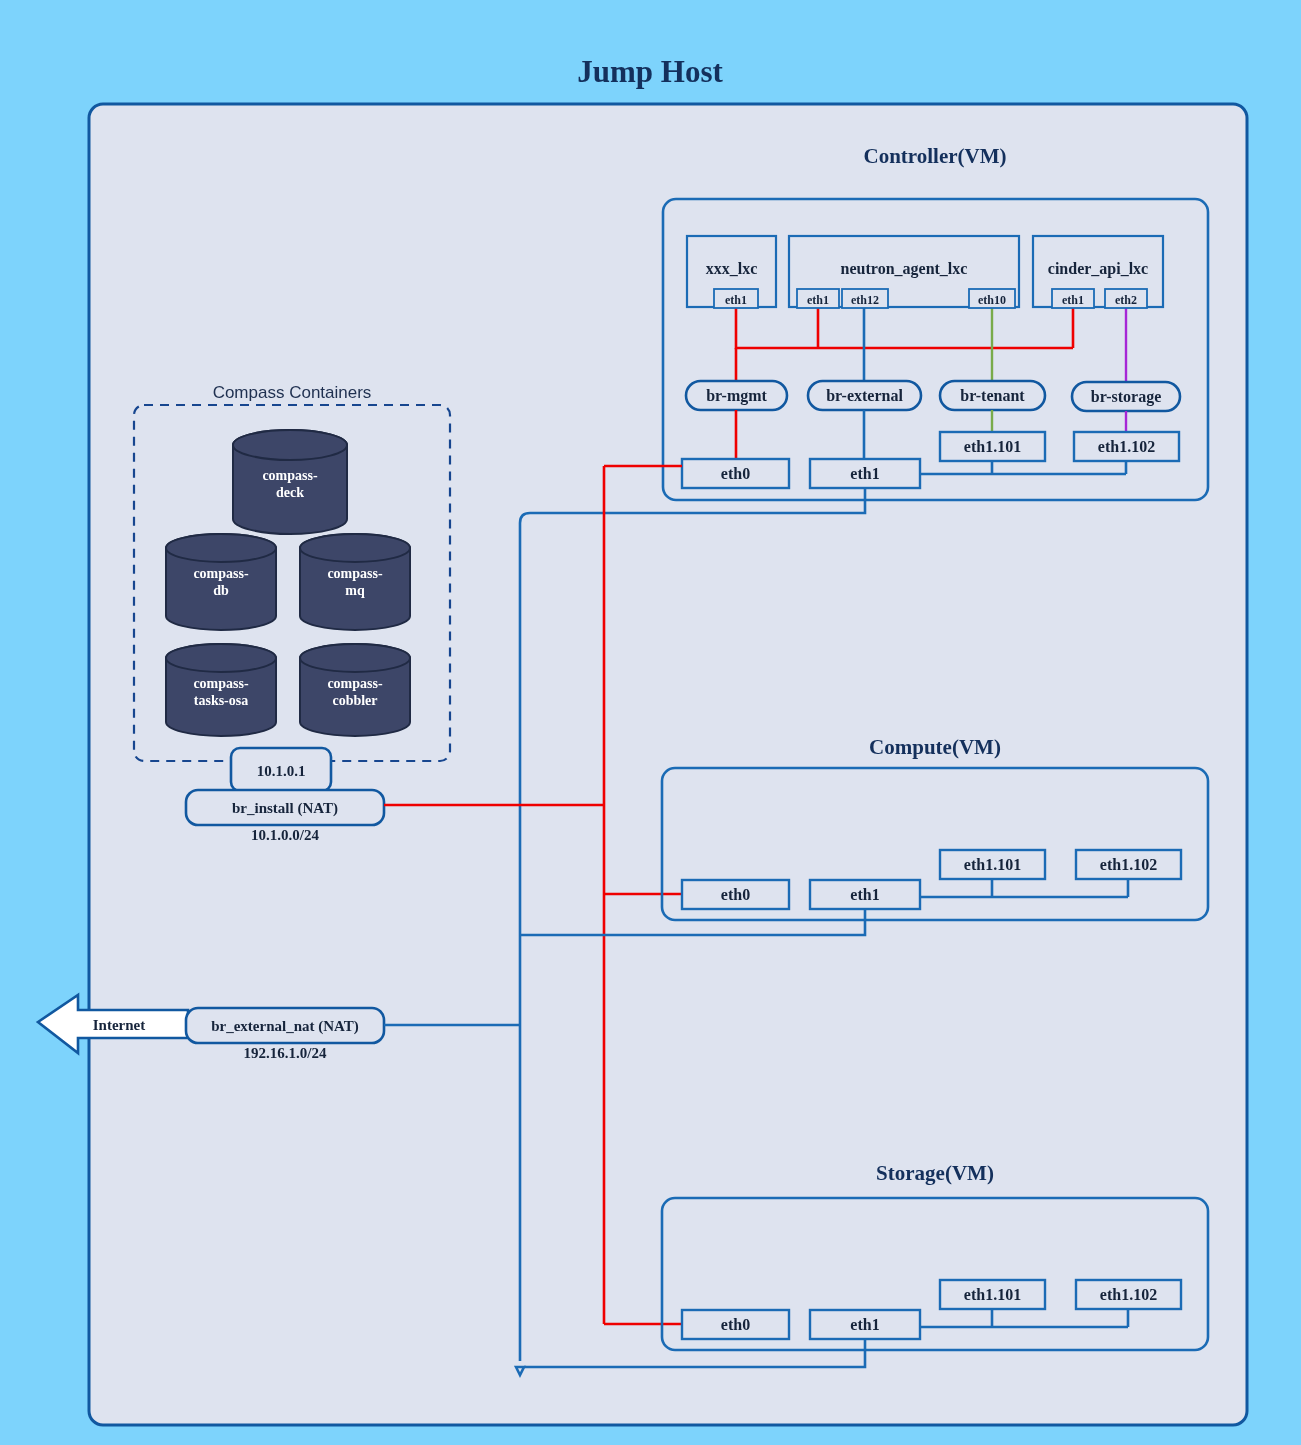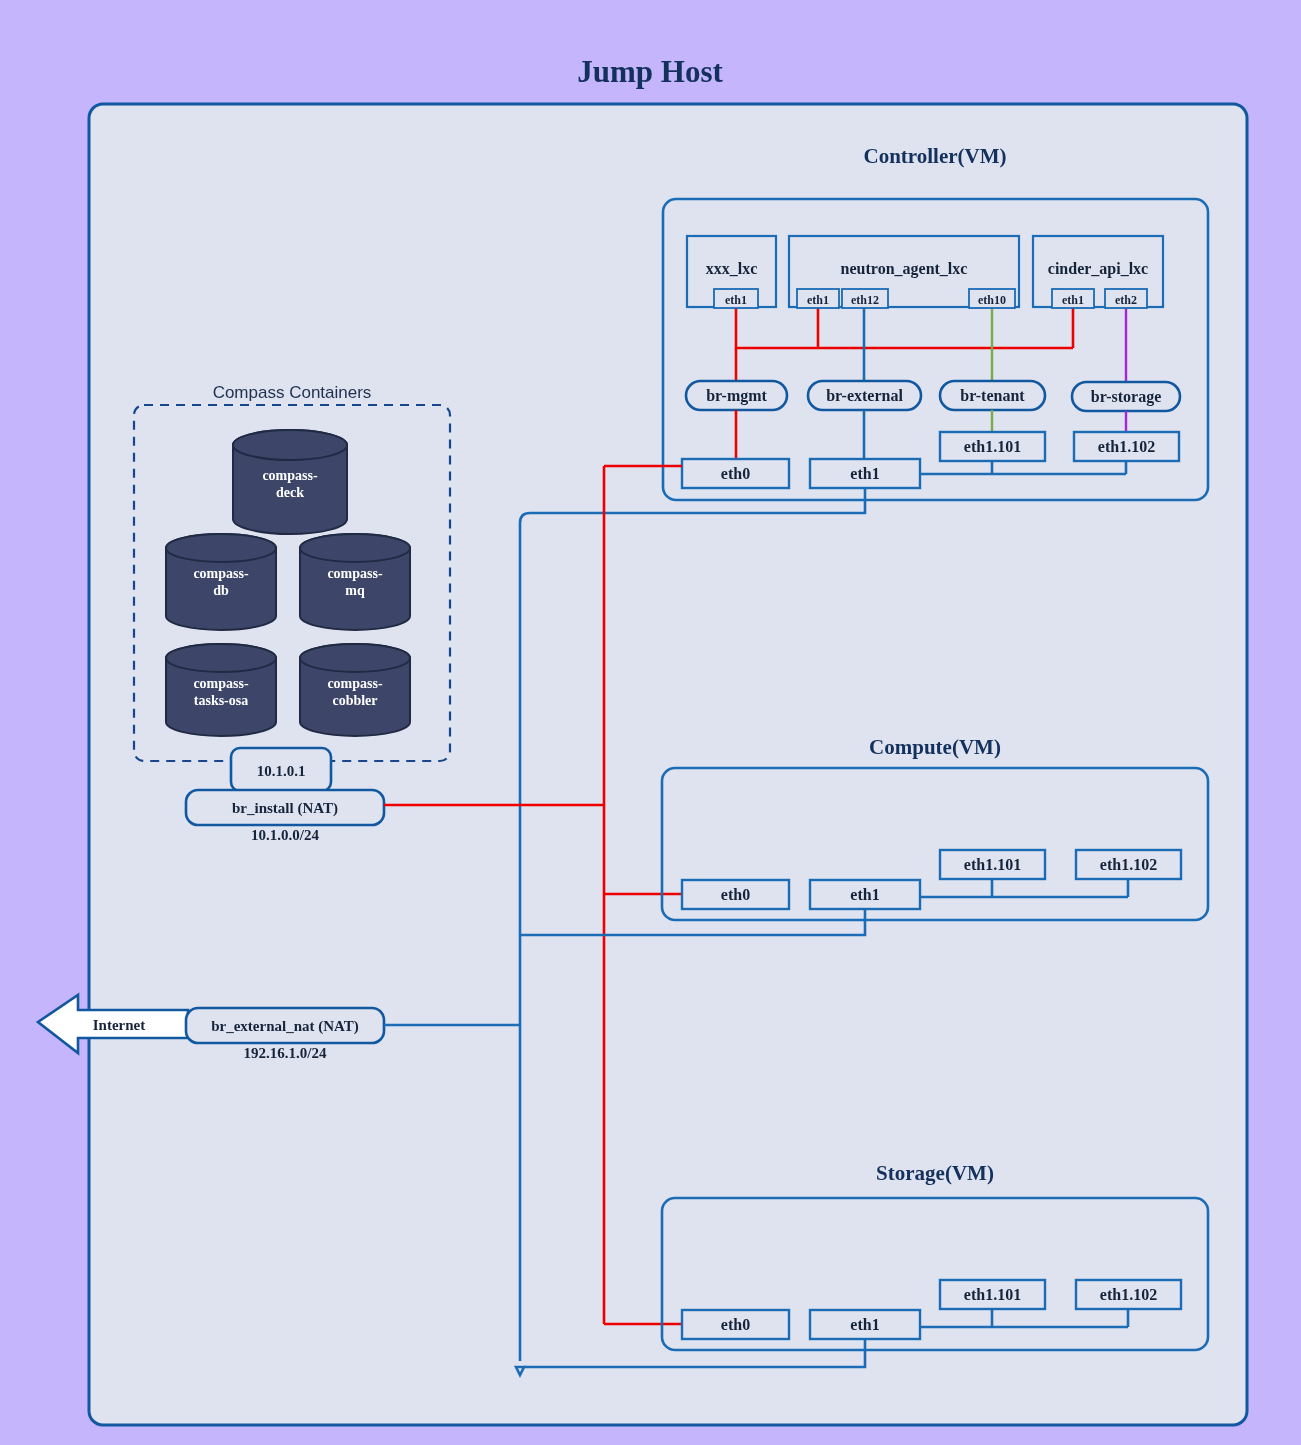--- a/index.html
+++ b/index.html
@@ -1,18 +1,18 @@
 <!DOCTYPE html>
 <html><head>
 <meta charset="utf-8">
 <style>
   html,body{margin:0;padding:0;background:#ffffff;}
   body{width:1301px;height:1445px;position:relative;
        font-family:"Liberation Serif", serif;}
-  #stage{position:relative;width:1301px;height:1445px;overflow:hidden;background:#c4b5fd;}
+  #stage{position:relative;width:1301px;height:1445px;overflow:hidden;background:#7dd3fc;}
   svg{position:absolute;top:0;left:0;width:1301px;height:1445px;}
   .ttl{font-family:"Liberation Serif",serif;font-weight:bold;fill:#14305c;}
   .page-title{font-size:31px;}
   .vm-title{font-size:21px;}
   .grp-title{font-family:"Liberation Sans",sans-serif;font-weight:normal;fill:#1f3050;font-size:17px;}
   .boxlabel{font-family:"Liberation Serif",serif;font-weight:bold;fill:#16243b;font-size:16px;}
   .lxclabel{font-family:"Liberation Serif",serif;font-weight:bold;fill:#16243b;font-size:16px;}
   .ethbadge{font-family:"Liberation Serif",serif;font-weight:bold;fill:#16243b;font-size:12px;}
   .cyl-label{font-family:"Liberation Serif",serif;font-weight:bold;fill:#ffffff;font-size:14px;}
   .netlabel{font-family:"Liberation Serif",serif;font-weight:bold;fill:#16243b;font-size:15px;}

